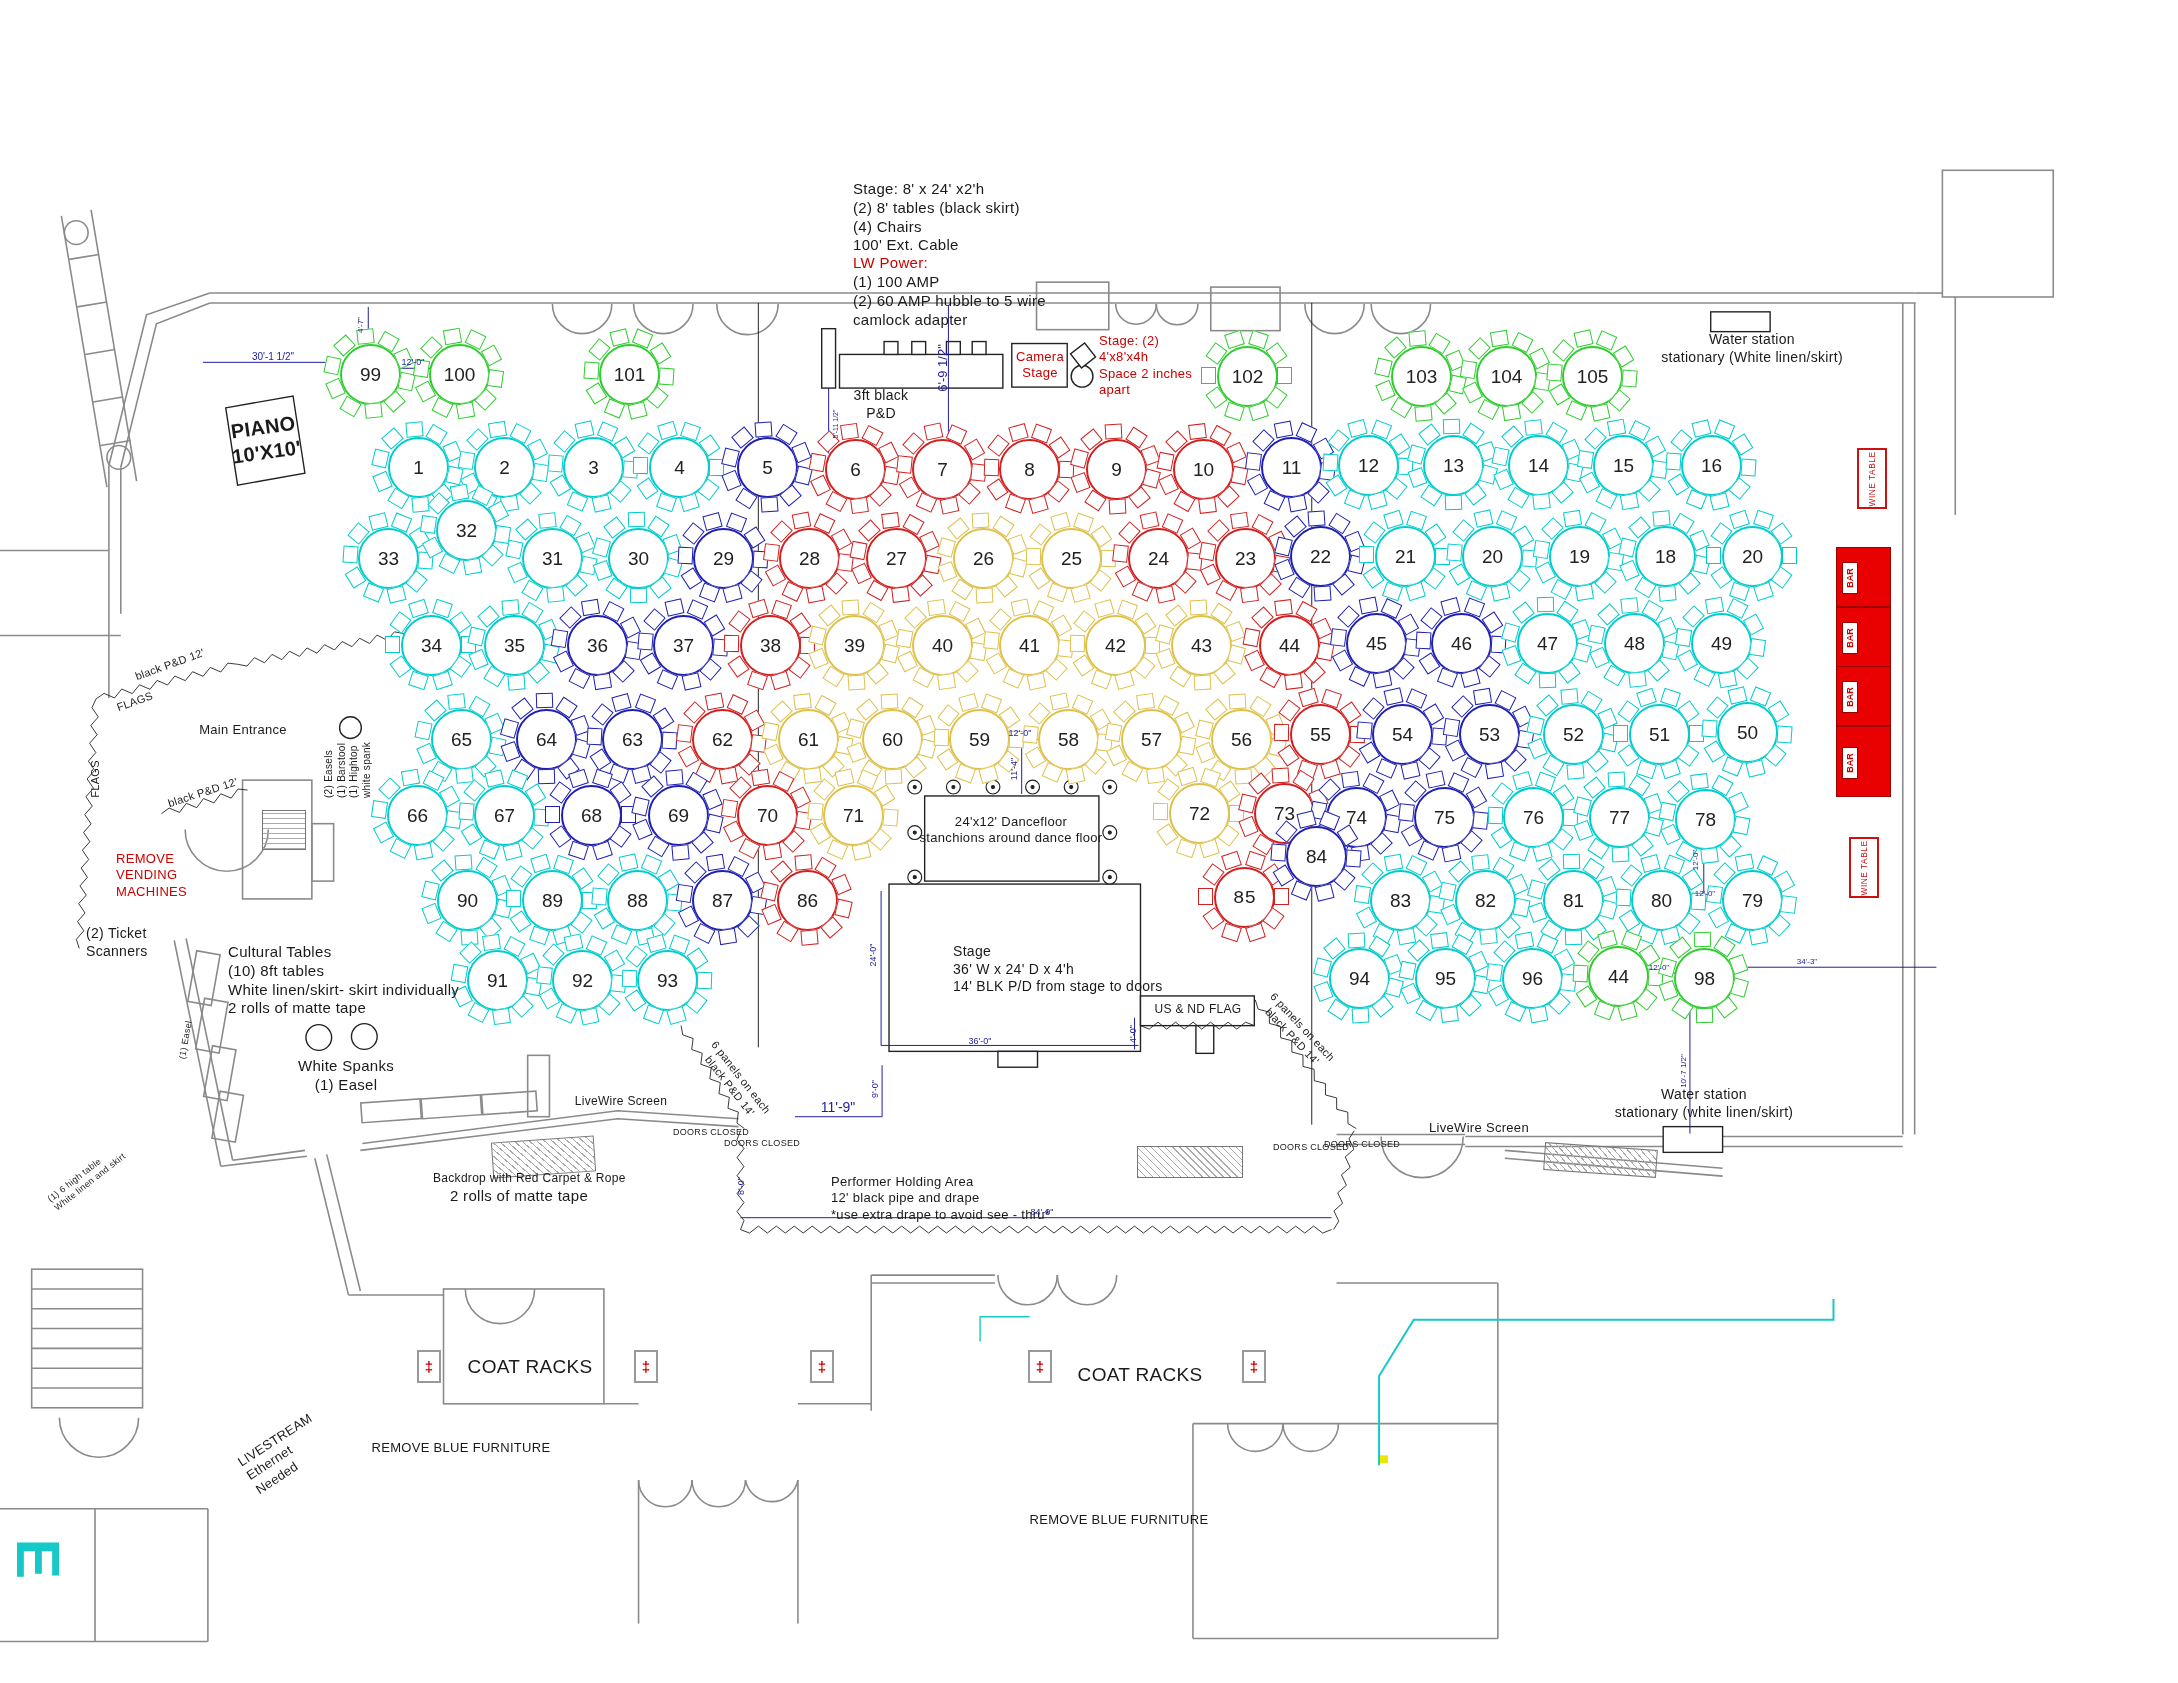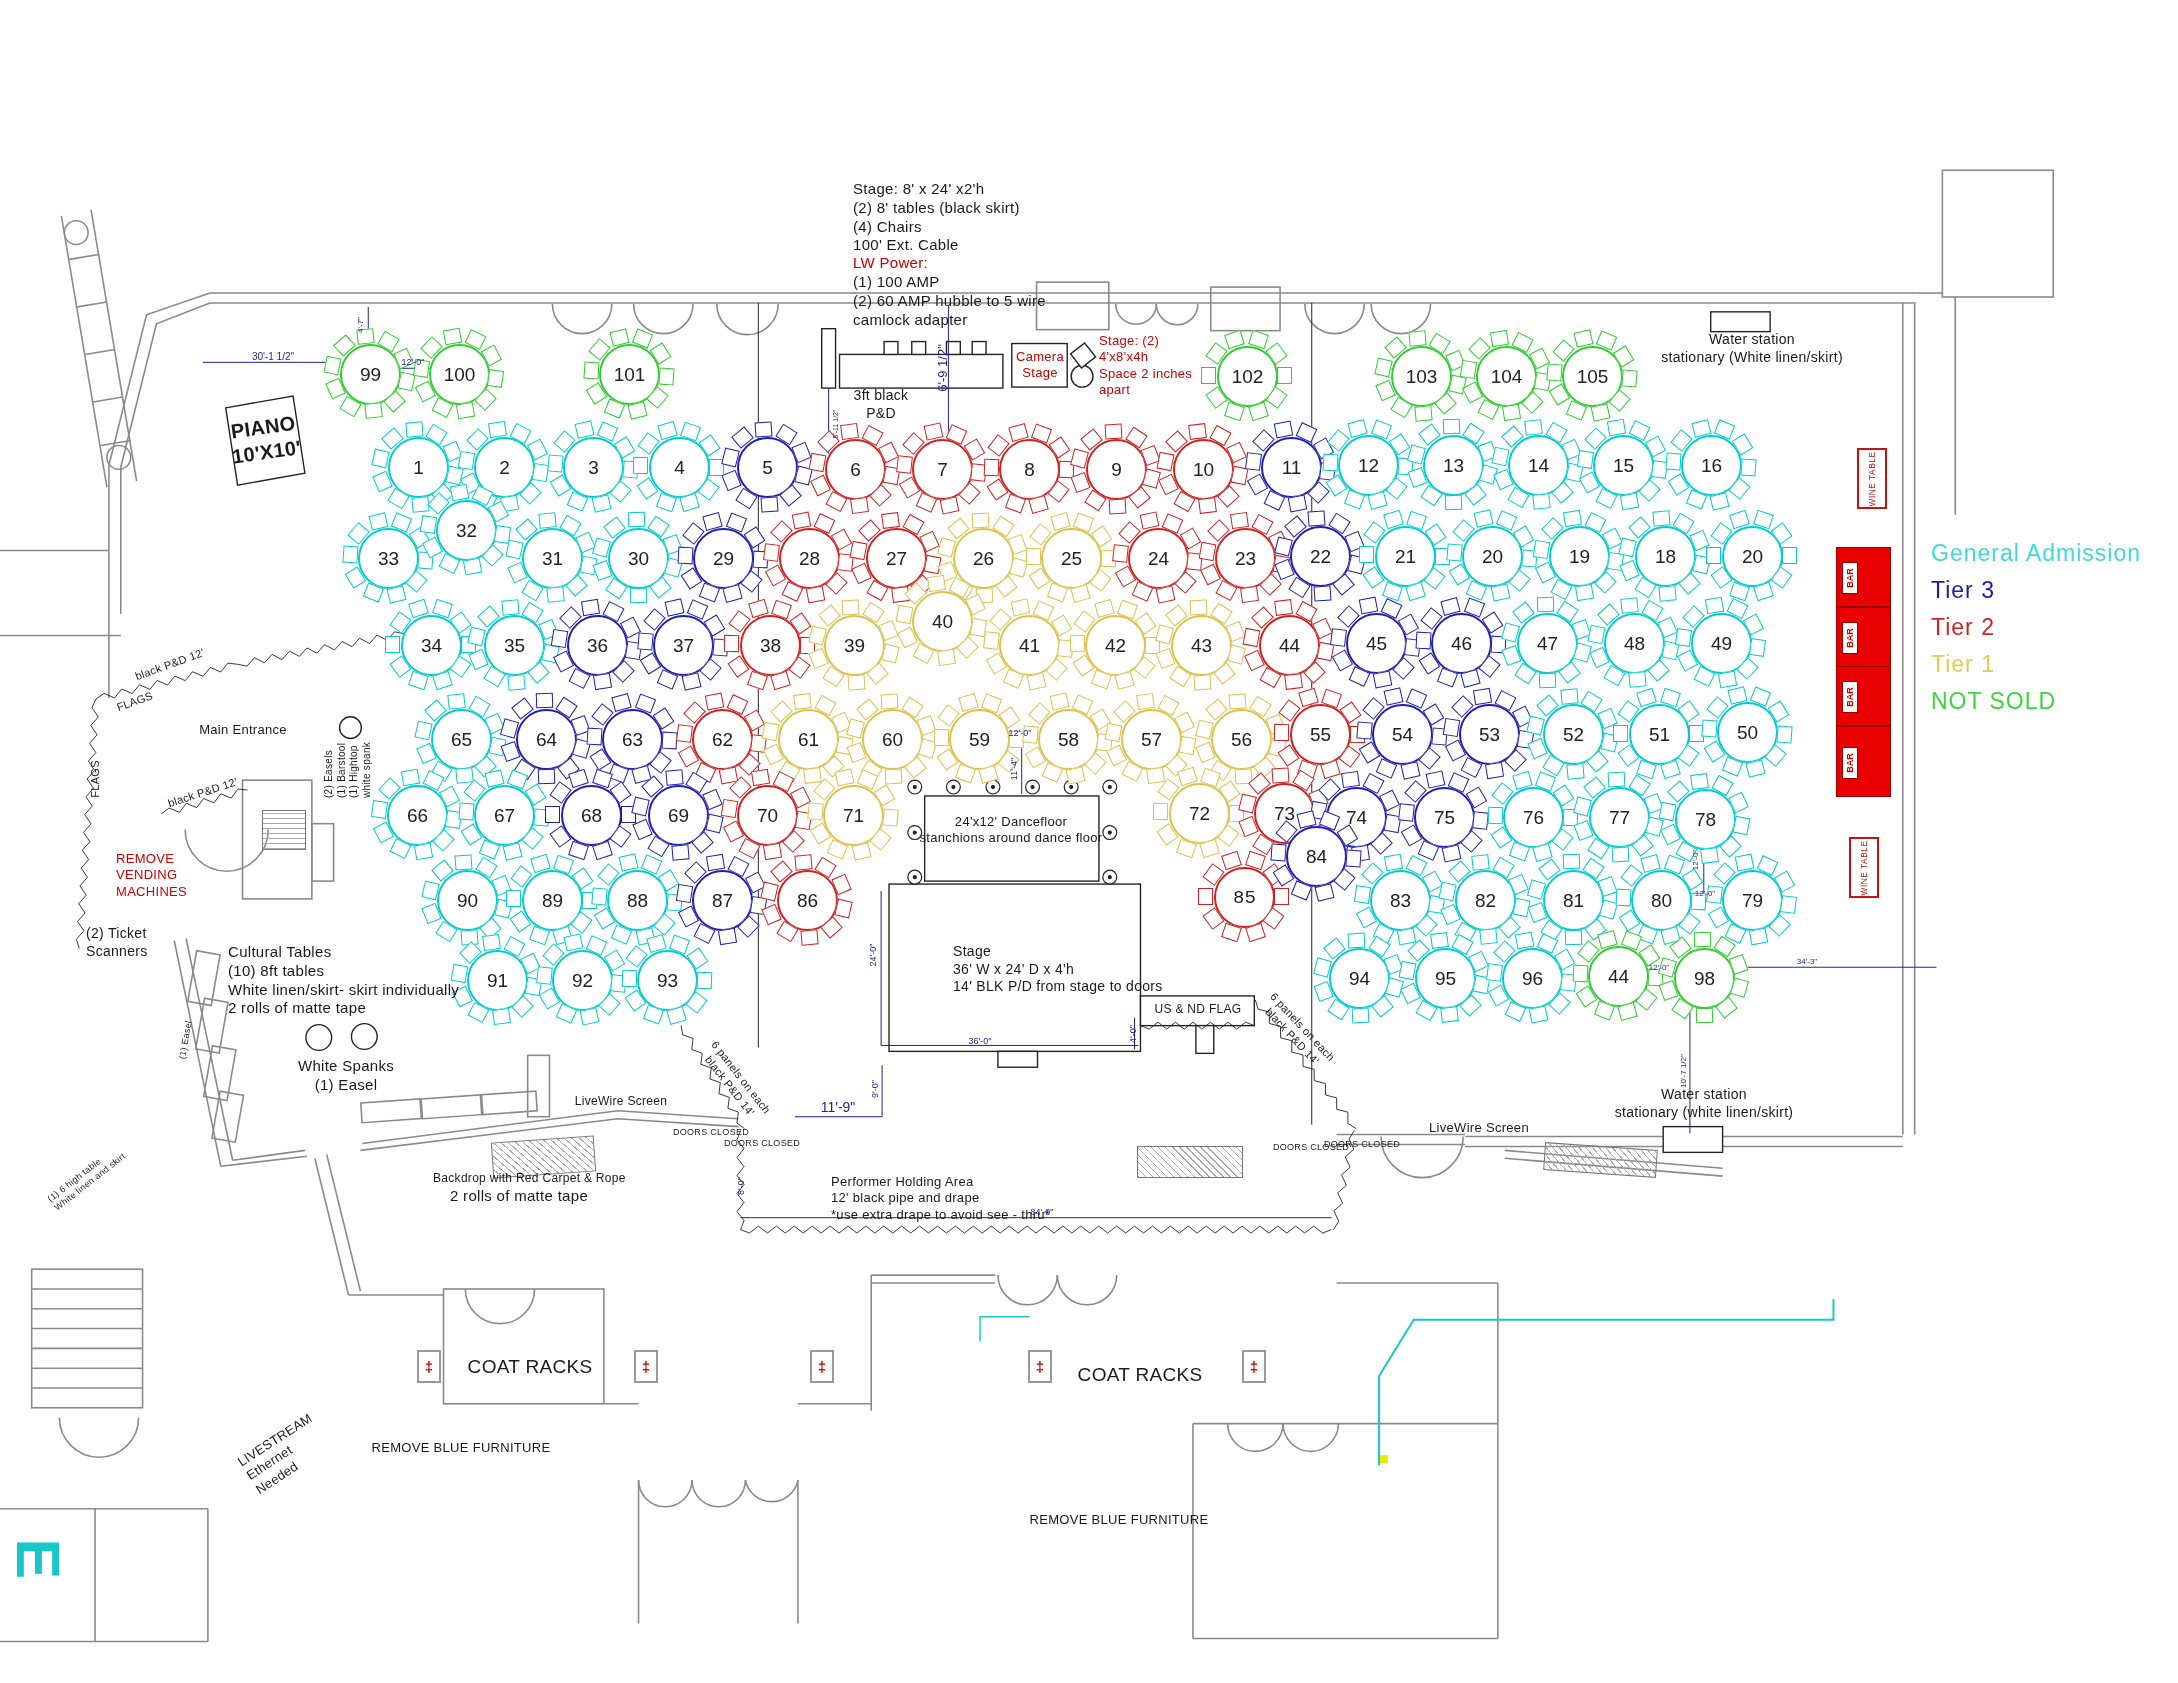--- a/index.html
+++ b/index.html
@@ -824,21 +824,21 @@
         <div class="chair" style="border: 1.5px solid rgb(221, 193, 74); left: 68px; top: 74px; transform: rotate(140deg);"></div>
         <div class="chair" style="border: 1.5px solid rgb(221, 193, 74); left: 47px; top: 83px; transform: rotate(176deg);"></div>
         <div class="chair" style="border: 1.5px solid rgb(221, 193, 74); left: 24px; top: 77px; transform: rotate(212deg);"></div>
         <div class="chair" style="border: 1.5px solid rgb(221, 193, 74); left: 9.2px; top: 59px; transform: rotate(248deg);"></div>
         <div class="chair" style="border: 1.5px solid rgb(221, 193, 74); left: 7.6px; top: 36px; transform: rotate(284deg);"></div>
         <div class="chair" style="border: 1.5px solid rgb(221, 193, 74); left: 20px; top: 16px; transform: rotate(320deg);"></div>
         <div class="chair" style="border: 1.5px solid rgb(221, 193, 74); left: 41px; top: 7.5px; transform: rotate(356deg);"></div>
         <div class="chair" style="border: 1.5px solid rgb(221, 193, 74); left: 64px; top: 13px; transform: rotate(392deg);"></div>
         <div class="chair" style="border: 1.5px solid rgb(221, 193, 74); left: 79px; top: 31px; transform: rotate(428deg);"></div>
       </div>
-      <div class="tbl" style="left: 889px; top: 568px; text-decoration: underline;">
+      <div class="tbl" style="left: 889px; top: 592px; text-decoration: underline;">
         <div class="disc" style="border: 2px solid rgb(221, 193, 74);">40</div>
         <div class="chair" style="border: 1.5px solid rgb(221, 193, 74); left: 81px; top: 52px; transform: rotate(100deg);"></div>
         <div class="chair" style="border: 1.5px solid rgb(221, 193, 74); left: 70px; top: 72px; transform: rotate(136deg);"></div>
         <div class="chair" style="border: 1.5px solid rgb(221, 193, 74); left: 49px; top: 82px; transform: rotate(172deg);"></div>
         <div class="chair" style="border: 1.5px solid rgb(221, 193, 74); left: 26px; top: 78px; transform: rotate(208deg);"></div>
         <div class="chair" style="border: 1.5px solid rgb(221, 193, 74); left: 10.2px; top: 62px; transform: rotate(244deg);"></div>
         <div class="chair" style="border: 1.5px solid rgb(221, 193, 74); left: 7px; top: 39px; transform: rotate(280deg);"></div>
         <div class="chair" style="border: 1.5px solid rgb(221, 193, 74); left: 18px; top: 18px; transform: rotate(316deg);"></div>
         <div class="chair" style="border: 1.5px solid rgb(221, 193, 74); left: 39px; top: 7.8px; transform: rotate(352deg);"></div>
         <div class="chair" style="border: 1.5px solid rgb(221, 193, 74); left: 62px; top: 12px; transform: rotate(388deg);"></div>
@@ -1732,22 +1732,15 @@
       <div class="coat-icon" style="left: 810px; top: 1350px;">
         <span>‡</span>
       </div>
       <div class="coat-icon" style="left: 1028px; top: 1350px;">
         <span>‡</span>
       </div>
       <div class="coat-icon" style="left: 1242px; top: 1350px;">
         <span>‡</span>
       </div>
     </div>
-  <div id="legend">
-      <div class="" style="color: rgb(63, 217, 217);">General Admission</div>
-      <div class="" style="color: rgb(26, 26, 176);">Tier 3</div>
-      <div class="" style="color: rgb(204, 38, 38);">Tier 2</div>
-      <div class="" style="color: rgb(228, 203, 82);">Tier 1</div>
-      <div class="" style="color: rgb(62, 214, 62);">NOT SOLD</div>
-    </div>
 
 </div>
 
 
 </body></html>

